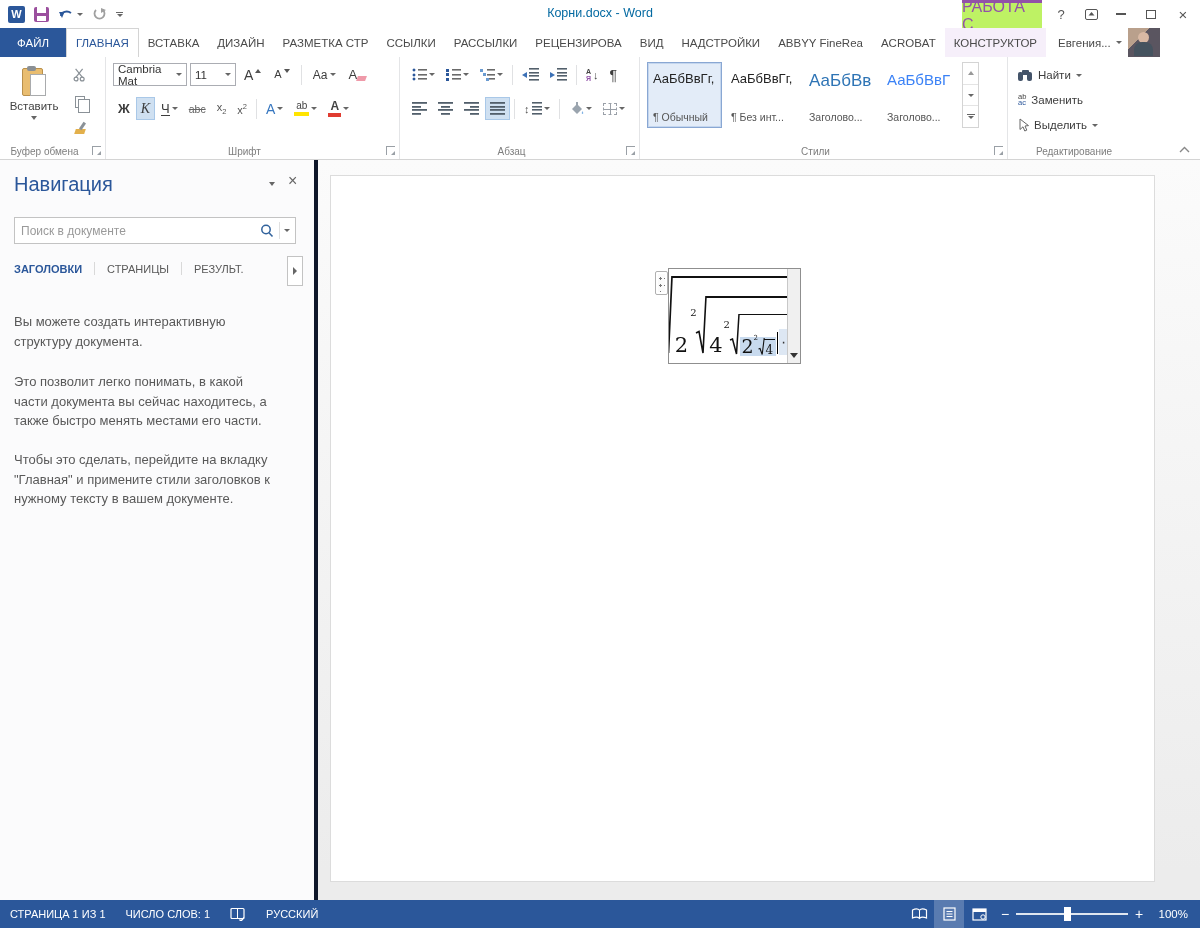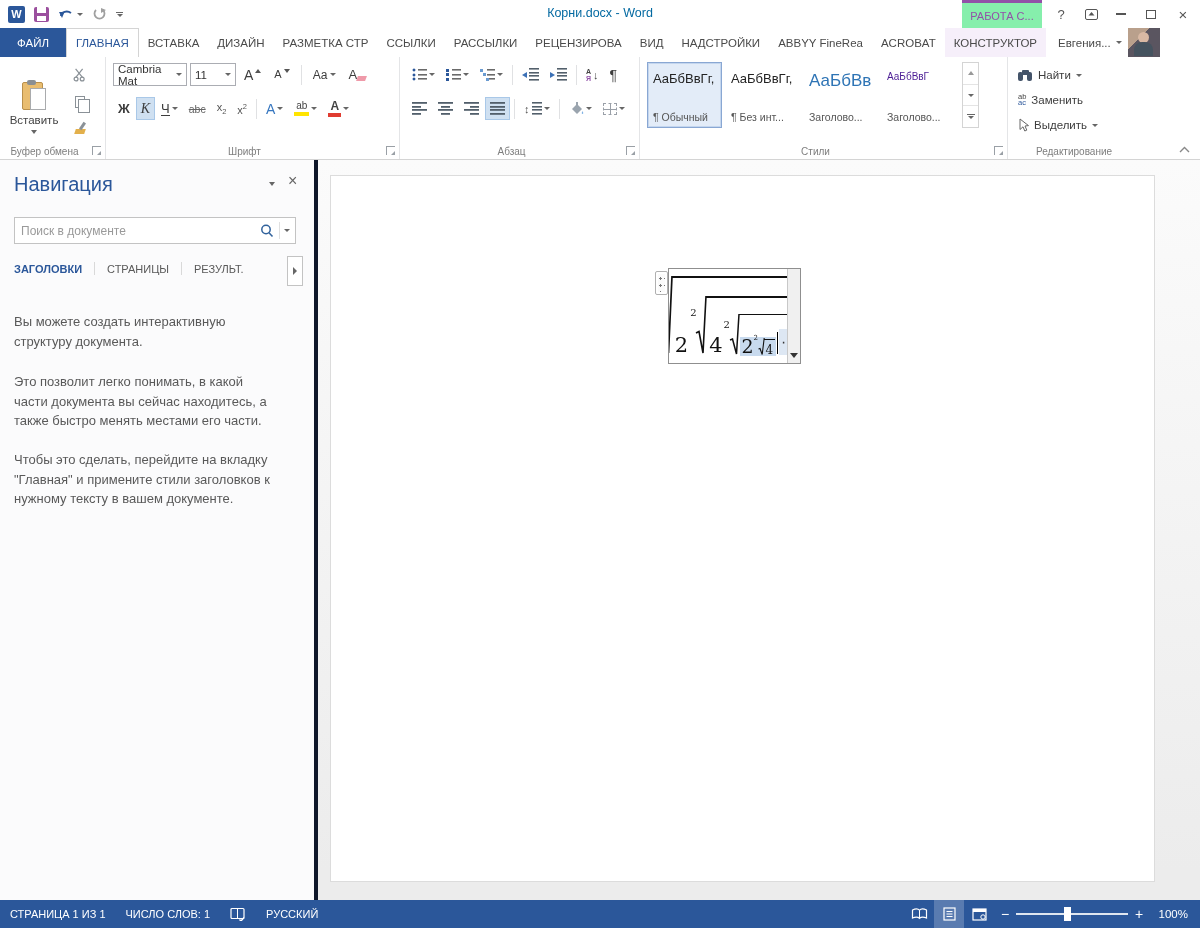--- a/index.html
+++ b/index.html
@@ -10,21 +10,21 @@
   .tri.sm{border-left-width:3px;border-right-width:3px;border-top-width:3.5px}
 
   
   #titlebar{position:absolute;top:0;left:0;right:0;height:28px;background:#fff}
   #qat{position:absolute;left:8px;top:3px;height:22px;display:flex;align-items:center;gap:9px}
   .ic-wordlogo{width:17px;height:17px;background:#2b579a;border-radius:2px;color:#fff;font-weight:bold;font-size:11px;display:flex;align-items:center;justify-content:center}
   .ic-save{width:15px;height:15px;background:#9b4f9e;border-radius:2px;position:relative}
   .ic-save::before{content:"";position:absolute;left:3px;top:0;width:9px;height:6px;background:#fff}
   .ic-save::after{content:"";position:absolute;left:3px;bottom:1px;width:9px;height:5px;background:#fff}
   #title-text{position:absolute;left:0;right:0;top:6px;text-align:center;color:#0369a1;font-size:12.5px}
-  #ctx-tab{position:absolute;left:962px;top:0;width:80px;height:28px;border-top:3px solid #9251a8;background:#86efac;color:#9251a8;font-size:11px;display:flex;align-items:center;justify-content:center}
+  #ctx-tab{position:absolute;left:962px;top:0;width:80px;height:28px;border-top:3px solid #9251a8;background:#bef264;color:#9251a8;font-size:16px;display:flex;align-items:center;justify-content:center}
   .winbtn{position:absolute;top:4px;width:26px;height:20px;display:flex;align-items:center;justify-content:center;color:#555;font-size:13px}
   .ic-restore{width:10px;height:9px;border:1px solid #555;position:relative;background:#fff}
   .ic-restore::before{content:"";position:absolute;left:2px;top:-4px;width:10px;height:9px;border:1px solid #555;z-index:-1}
   .ic-minim{width:10px;height:1.6px;background:#555}
   
   #tabrow{position:absolute;top:28px;left:0;right:0;height:29px;background:#fff;display:flex;align-items:stretch}
   #tab-file{background:#2b579a;color:#fff;padding:0 17px;display:flex;align-items:center;margin-left:0}
   .tab{padding:0 9px;display:flex;align-items:center;color:#4a4a4a;white-space:nowrap}
   .tab.active{color:#2b579a;border:1px solid #d4d4d4;border-bottom:none;background:#fff}
   .tab.designer{background:#f6effa}
@@ -37,21 +37,21 @@
   #ribbon{position:absolute;top:57px;left:0;right:0;height:103px;background:#fff;border-bottom:1px solid #d4d4d4}
   .grp{position:absolute;top:0;bottom:0;border-right:1px solid #e4e5e7}
   .grp-label{position:absolute;bottom:2px;left:0;right:16px;text-align:center;font-size:10px;color:#7e7e7e;white-space:nowrap}
   .dlg{position:absolute;right:4px;bottom:4px;width:9px;height:9px;border-left:1px solid #9aa0a6;border-top:1px solid #9aa0a6}
   .dlg::after{content:"";position:absolute;right:0;bottom:0;width:0;height:0;border-left:4px solid transparent;border-bottom:4px solid #9aa0a6;transform:rotate(0deg)}
   .rbtn{display:inline-flex;align-items:center;justify-content:center;gap:2px;height:23px;padding:0 4px;border:1px solid transparent;flex:none}
   .rbtn.active{background:#cfe0f1;border-color:#a9c8e8}
   .vsep{width:1px;height:20px;background:#e0e1e3;margin:0 3px;flex:none}
   
   #g-clip{left:0;width:106px}
-  #paste-btn{position:absolute;left:8px;top:19px;width:52px;height:90px;display:flex;flex-direction:column;align-items:center;gap:4px;padding-top:4px}
+  #paste-btn{position:absolute;left:8px;top:5px;width:52px;height:90px;display:flex;flex-direction:column;align-items:center;gap:4px;padding-top:4px}
   .ic-paste{width:25px;height:30px;position:relative}
   .ic-paste::before{content:"";position:absolute;left:0;top:2px;width:19px;height:26px;background:#e9bd70;border:1px solid #b9904c;border-radius:2px}
   .ic-paste::after{content:"";position:absolute;left:8px;top:8px;width:14px;height:20px;background:#fff;border:1px solid #a9abad}
   .ic-clip{position:absolute;left:5px;top:0;width:9px;height:5px;background:#8a8f94;border-radius:2px;z-index:2}
   #clip-col{position:absolute;left:68px;top:6px;display:flex;flex-direction:column;gap:4px}
   .ic-copy{width:10px;height:12px;border:1px solid #8a9197;background:#fff;position:relative}
   .ic-copy::before{content:"";position:absolute;left:2px;top:2px;width:10px;height:12px;border:1px solid #8a9197;background:#fff}
   .ic-brush{width:13px;height:13px;position:relative}
   .ic-brush::before{content:"";position:absolute;left:1px;top:7px;width:10px;height:5px;background:#e3b04b;transform:skewX(-18deg)}
   .ic-brush::after{content:"";position:absolute;left:7px;top:0;width:3px;height:8px;background:#8a9197;transform:rotate(35deg)}
@@ -95,21 +95,21 @@
   .arrow-dn{font-size:11px;color:#444}
   .lsp-arrows{font-size:11px;color:#555}
   .ic-borders{width:14px;height:12px;border:1px dashed #9aa0a8;background-image:linear-gradient(#9aa0a8,#9aa0a8),linear-gradient(#9aa0a8,#9aa0a8);background-size:1px 12px,14px 1px;background-position:6px 0,0 5px;background-repeat:no-repeat}
   
   #g-styles{left:640px;width:368px}
   #cards{position:absolute;left:7px;top:5px;display:flex;gap:3px}
   .card{width:75px;height:66px;padding:8px 5px 4px;border:1px solid transparent;display:flex;flex-direction:column;justify-content:space-between;overflow:hidden;background:#fff}
   .card.sel{border-color:#89a7d3;background:#e3ecf8;box-shadow:inset 0 0 0 1px #c4d6ee}
   .sample{font-size:13px;color:#222;white-space:nowrap}
   .card.h1 .sample{font-size:17px;color:#2e74b5}
-  .card.h2 .sample{font-size:10px;color:#4c1d95}
+  .card.h2 .sample{font-size:15px;color:#3b82f6}
   .nm{font-size:10.5px;color:#555;white-space:nowrap}
   #style-scroll{position:absolute;left:322px;top:5px;width:17px;height:66px;border:1px solid #d4d4d4;display:flex;flex-direction:column}
   #style-scroll .sbtn{flex:1;display:flex;align-items:center;justify-content:center;border-bottom:1px solid #e4e4e4}
   .tri-up{width:0;height:0;border-left:3.5px solid transparent;border-right:3.5px solid transparent;border-bottom:4px solid #999}
   .more-bar{display:flex;flex-direction:column;align-items:center;gap:1px}
   .more-bar i{display:block;width:8px;height:1px;background:#666}
   
   #g-edit{left:1008px;width:132px;border-right:none}
   .edit-row{position:absolute;left:10px;display:flex;align-items:center;gap:5px;height:22px;color:#3d3d3d}
   .ic-binoc{width:15px;height:11px;position:relative}

